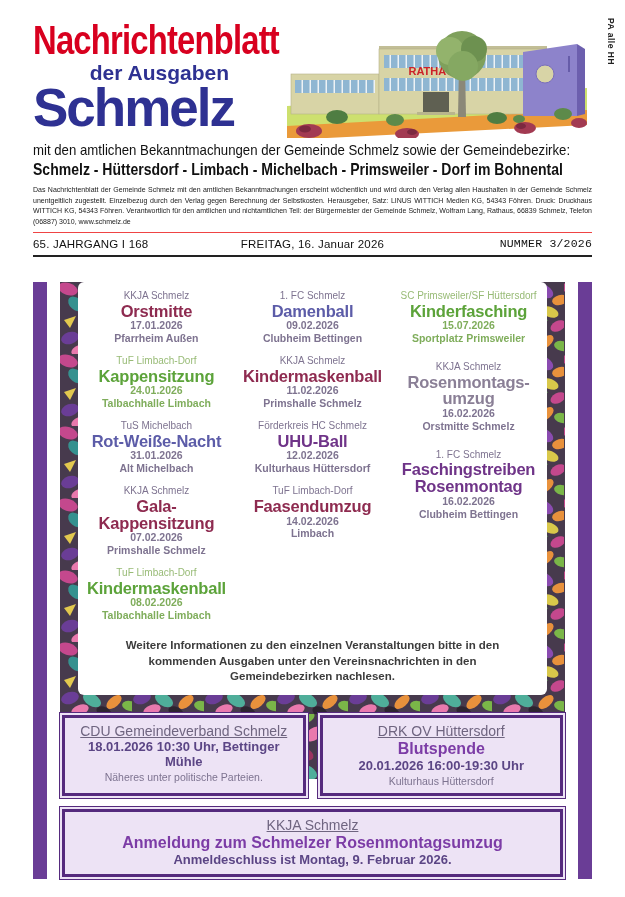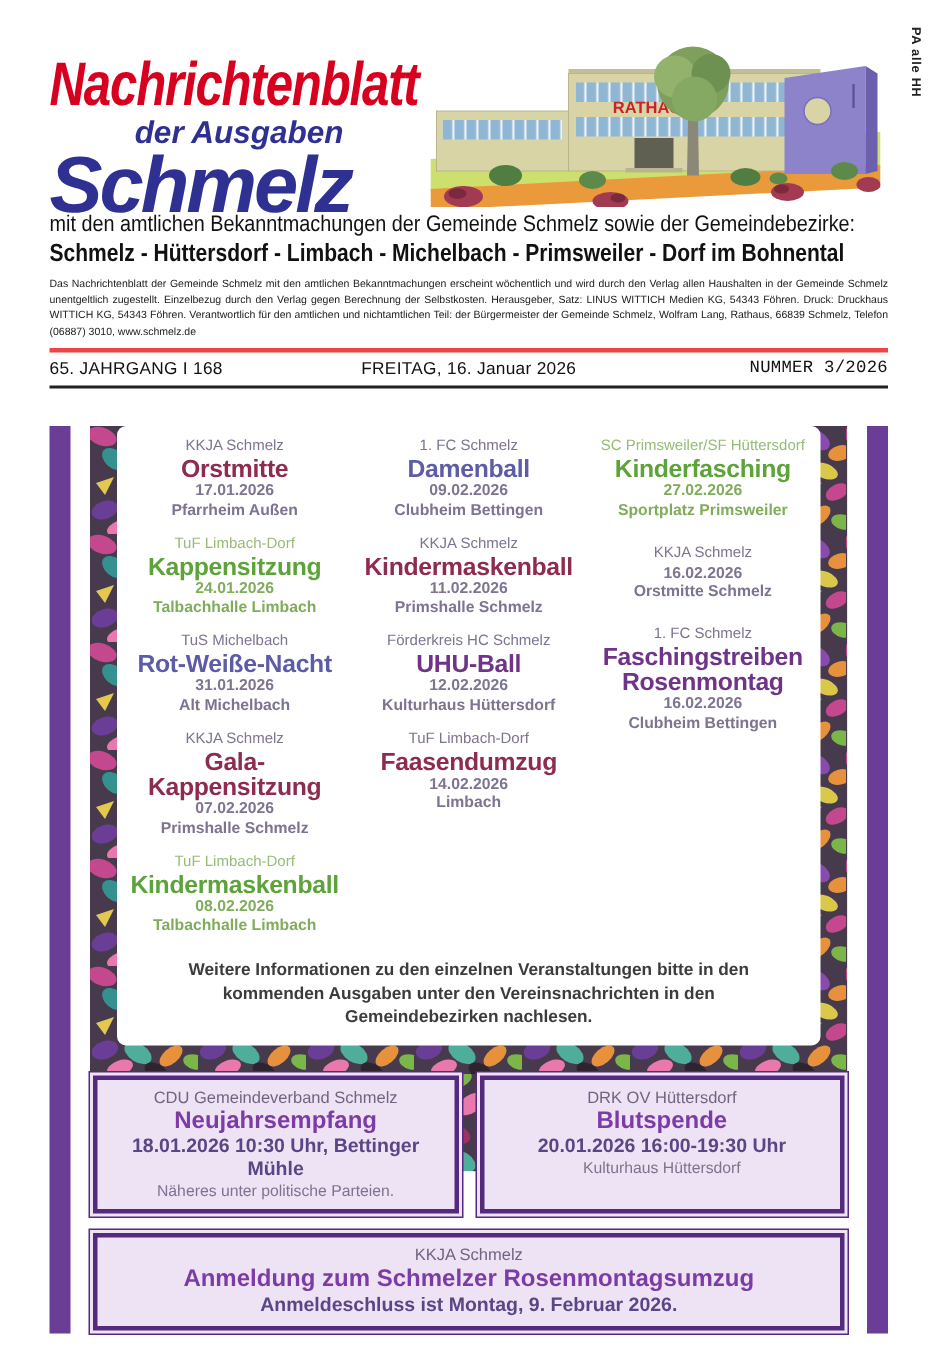--- a/index.html
+++ b/index.html
@@ -10,21 +10,21 @@
     --event-gray:#8a7f96; --meta-gray:#7e7390; --note-dark:#3c3c3c;
     --ann-line-color:#5b4585; --ann-org-color:#6f6580; --ann-sub-color:#7d7390;
   }
   *{margin:0;padding:0;box-sizing:border-box;}
   html,body{background:#fff;}
   body{font-family:"Liberation Sans","DejaVu Sans",sans-serif;}
   .page{position:relative;width:625px;height:897px;background:#fff;overflow:hidden;}
 
   
   .masthead{position:relative;height:141px;}
-  .mh-title{position:absolute;left:33px;top:36px;width:300px;font-style:italic;}
+  .mh-title{position:absolute;left:33px;top:20px;width:300px;}
   .t1{font-size:41px;font-weight:bold;color:var(--brand-red);line-height:1;white-space:nowrap;
       transform:scaleX(0.80);transform-origin:left top;letter-spacing:-1px;}
   .t2{width:196px;text-align:right;font-size:21px;font-weight:bold;color:var(--brand-blue);
       line-height:1;margin-top:1px;}
   .t3{font-size:53px;font-weight:bold;color:var(--brand-blue);line-height:0.95;letter-spacing:-2px;
       white-space:nowrap;}
   .rathaus{position:absolute;left:287px;top:22px;width:300px;height:116px;}
   .pa-note{position:absolute;right:9px;top:18px;writing-mode:vertical-rl;font-size:8.5px;
       color:#222;letter-spacing:0.5px;font-weight:bold;}
 
@@ -32,21 +32,21 @@
   .tagline-wrap,.districts-wrap{position:relative;height:19px;margin-left:33px;overflow:visible;}
   .tagline{font-size:15px;font-weight:500;color:#111;white-space:nowrap;
       transform:scaleX(0.88);transform-origin:left top;}
   .districts-wrap{height:21px;text-align:right;}
   .districts{font-size:16.5px;font-weight:bold;color:#111;white-space:nowrap;
       transform:scaleX(0.85);transform-origin:left top;}
 
   
   .imprint{margin:4px 33px 0;font-size:7px;line-height:1.5;color:#1a1a1a;font-weight:500;
       text-align:justify;}
-  .dateline{margin:5px 33px 0;border-top:3px solid #ef4444;border-bottom:2.5px solid #222;
+  .dateline{margin:5px 33px 0;border-top:1px solid #ef4444;border-bottom:2.5px solid #222;
       display:flex;justify-content:space-between;align-items:center;padding:4px 0 5px;
       font-size:11.5px;font-weight:500;color:#111;letter-spacing:0.2px;}
   .dl-left{width:34%;text-align:left;}
   .dl-center{width:32%;text-align:center;}
   .dl-right{width:34%;text-align:right;font-family:Liberation Mono, monospace;}
 
   
   .band{position:relative;margin-top:16px;}
   .bar{position:absolute;top:0;width:14px;height:100%;background:var(--bar-purple);}
   .bar-left{left:33px;}
@@ -75,21 +75,21 @@
   .event[data-color="green"]  .ev-date,
   .event[data-color="green"]  .ev-venue{color:var(--event-green-meta);}
   .col3-sp .event{margin-bottom:17px;}
   .board-note{width:90%;margin:6px auto 6px;text-align:center;font-weight:bold;font-size:11.5px;
       line-height:1.35;color:var(--note-dark);}
 
   
   .ann-box{background:var(--box-bg);border:3px solid var(--box-border);
       box-shadow:0 0 0 2px var(--box-bg),0 0 0 3px var(--box-border);
       text-align:center;padding:6px 4px;}
-  .ann-org{font-size:11px;color:var(--ann-org-color);line-height:1.1;}
+  .ann-org{font-size:14px;color:var(--ann-org-color);line-height:1.1;text-decoration:underline;}
   .ann-title{font-size:16px;font-weight:bold;color:var(--title-purple);line-height:1.1;margin-top:1px;}
   .ann-line{font-size:13px;font-weight:bold;color:var(--ann-line-color);line-height:1.15;margin-top:1px;}
   .ann-sub{font-size:10.5px;color:var(--ann-sub-color);line-height:1.15;margin-top:1px;}
   .small-boxes{display:flex;gap:14px;margin:20px 2px 0;}
   .small-boxes .ann-box{flex:1;}
   .wide-box{margin:13px 2px 0;}
 </style>
 </head>
 <body>
 
@@ -262,44 +262,44 @@
               <div class="ev-title">Faasendumzug</div>
               <div class="ev-date">14.02.2026</div>
               <div class="ev-venue">Limbach</div>
             </div>
           </div>
 
           <div class="col col3-sp">
             <div class="event" data-color="green">
               <div class="ev-org">SC Primsweiler/SF Hüttersdorf</div>
               <div class="ev-title">Kinderfasching</div>
-              <div class="ev-date">27.02.2026</div>
+              <div class="ev-date">15.07.2026</div>
               <div class="ev-venue">Sportplatz Primsweiler</div>
             </div>
             <div class="event" data-color="gray">
               <div class="ev-org">KKJA Schmelz</div>
+              <div class="ev-title">Rosenmontags-umzug</div>
               <div class="ev-date">16.02.2026</div>
               <div class="ev-venue">Orstmitte Schmelz</div>
             </div>
             <div class="event" data-color="purple">
               <div class="ev-org">1. FC Schmelz</div>
               <div class="ev-title">Faschingstreiben Rosenmontag</div>
               <div class="ev-date">16.02.2026</div>
               <div class="ev-venue">Clubheim Bettingen</div>
             </div>
           </div>
         </div>
 
         <div class="board-note">Weitere Informationen zu den einzelnen Veranstaltungen bitte in den kommenden Ausgaben unter den Vereinsnachrichten in den Gemeindebezirken nachlesen.</div>
       </div>
 
       <div class="small-boxes">
         <div class="ann-box">
           <div class="ann-org">CDU Gemeindeverband Schmelz</div>
-          <div class="ann-title">Neujahrsempfang</div>
           <div class="ann-line">18.01.2026 10:30 Uhr, Bettinger Mühle</div>
           <div class="ann-sub">Näheres unter politische Parteien.</div>
         </div>
         <div class="ann-box">
           <div class="ann-org">DRK OV Hüttersdorf</div>
           <div class="ann-title">Blutspende</div>
           <div class="ann-line">20.01.2026 16:00-19:30 Uhr</div>
           <div class="ann-sub">Kulturhaus Hüttersdorf</div>
         </div>
       </div>

